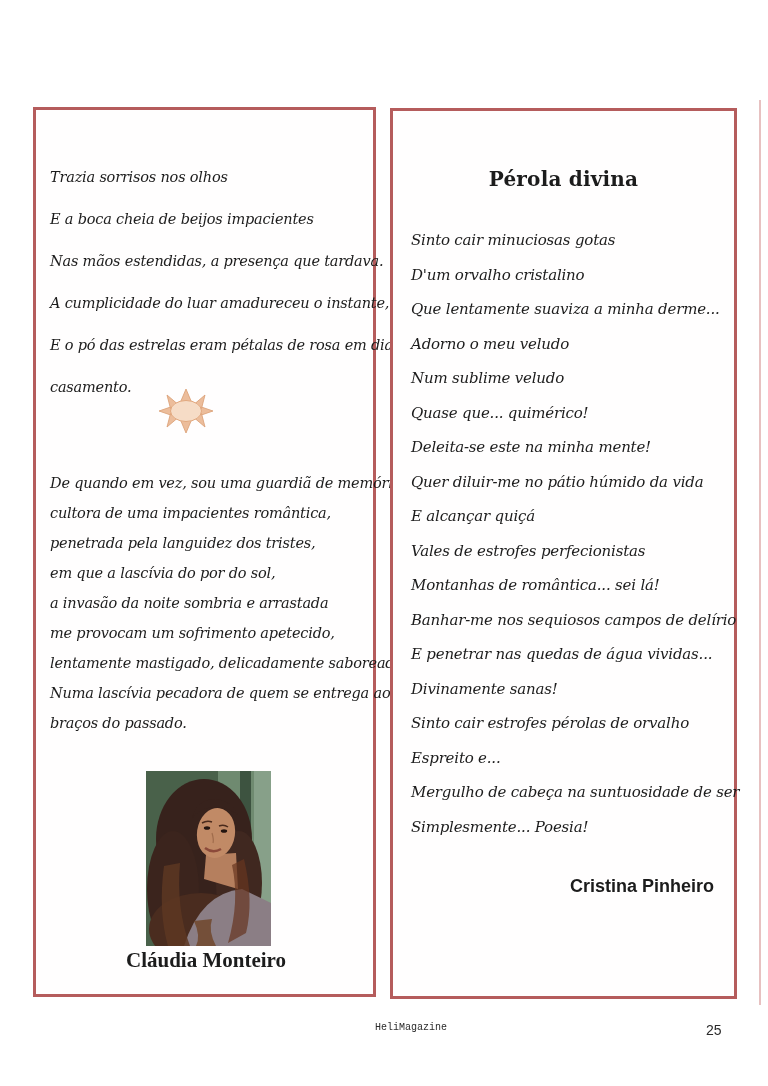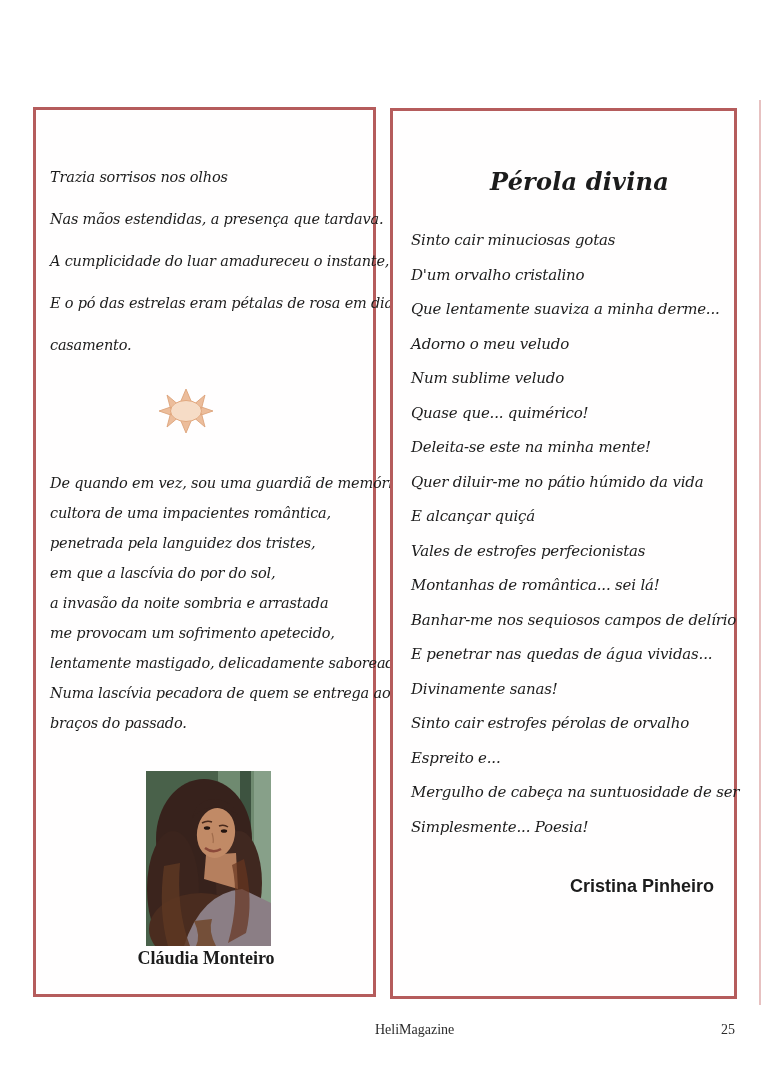--- a/index.html
+++ b/index.html
@@ -34,66 +34,66 @@
   .photo{
     position:absolute;left:110px;top:661px;width:125px;height:175px;
     overflow:hidden;
   }
   .photo svg{display:block;}
   .caption{
     position:absolute;left:60px;top:838px;width:220px;
     text-align:center;
     font-family:"Liberation Serif", serif;
     font-weight:bold;
-    font-size:18px;
+    font-size:21px;
   }
 
   .poem-title{
     position:absolute;left:0;top:56px;width:100%;
     text-align:center;
-    font-style:italic;font-weight:bold;
-    font-size:24px;
+    font-weight:bold;
+    font-size:20px;
     letter-spacing:0.2px;
-    padding-left:16px;
   }
   .rlines{
     position:absolute;left:18px;right:8px;top:112px;
     font-size:15px;line-height:34.5px;
   }
   .right-author{
     position:absolute;right:20px;top:765px;
     font-family:"Liberation Sans", sans-serif;
     font-weight:bold;
     font-size:18px;
   }
 
   .footer-mag{
     position:absolute;left:375px;top:1022px;
-    font-family:Liberation Serif, serif;
-    font-size:14px;color:#2b2b2b;
+    font-family:Liberation Mono, monospace;
+    font-size:10px;color:#2b2b2b;
   }
   .footer-num{
     position:absolute;left:706px;top:1022px;
-    font-family:Liberation Serif, serif;
-    font-size:14px;color:#2b2b2b;margin-left:15px;
+    font-family:Liberation Sans, sans-serif;
+    font-size:14px;color:#2b2b2b;
   }
   .edge-line{
     position:absolute;left:759px;top:100px;width:2px;height:905px;
     background:rgba(201,118,118,0.45);
   }
 </style>
 </head>
 <body>
 
 <div class="page">
 
   <div class="panel left-panel">
 
     <div class="stanza stanza1">
       <div class="poem-line">Trazia sorrisos nos olhos</div>
+      <div class="poem-line">E a boca cheia de beijos impacientes</div>
       <div class="poem-line">Nas mãos estendidas, a  presença que tardava.</div>
       <div class="poem-line">A cumplicidade do luar amadureceu o instante,</div>
       <div class="poem-line">E o pó das estrelas eram pétalas de rosa em dia de</div>
       <div class="poem-line">casamento.</div>
     </div>
 
     <div class="sun-wrap">
       <svg width="60" height="46" viewBox="0 0 60 46">
         <g fill="#ecbd9b" stroke="#d99d72" stroke-width="0.8">
           <polygon points="30,1 24.5,14 35.5,14"></polygon>

